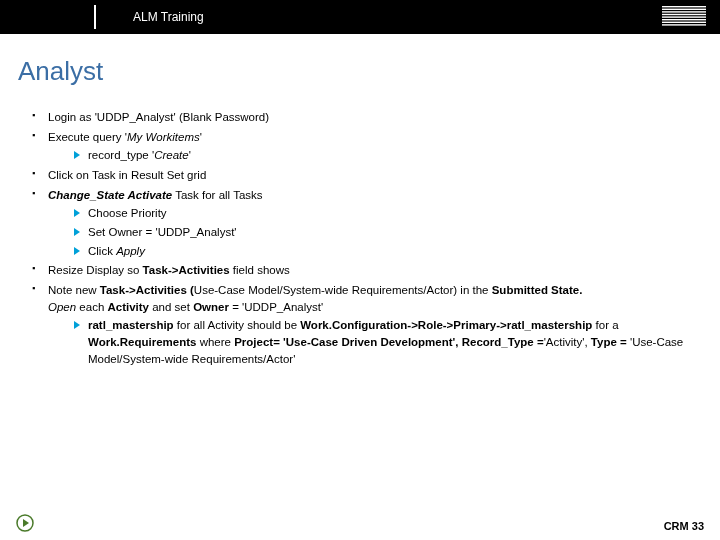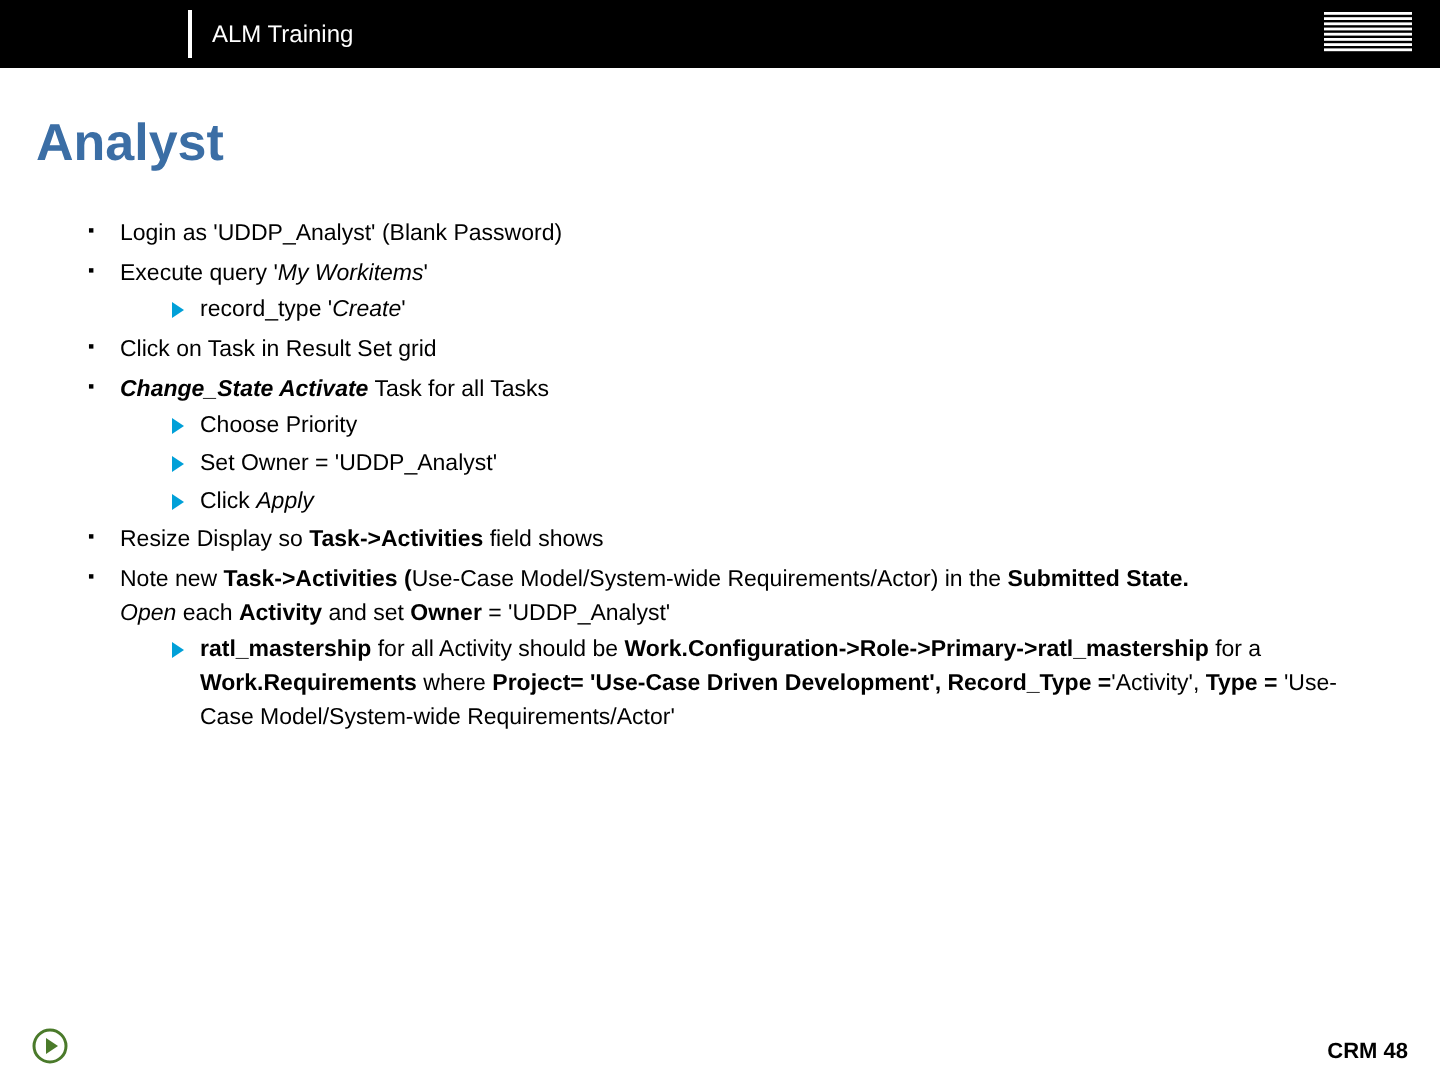--- a/index.html
+++ b/index.html
@@ -10,53 +10,54 @@
     font-family: Arial, Helvetica, sans-serif;
     background: #ffffff;
     overflow: hidden;
   }
   .header {
     background: #000000;
     height: 34px;
     display: flex;
     align-items: center;
     position: relative;
+    gap: 27px;
   }
   .header-rule {
     width: 2px;
     height: 24px;
     background: #ffffff;
     margin-left: 94px;
   }
   .header-title {
     color: #ffffff;
     font-size: 12px;
     margin-left: 10px;
   }
   .ibm-logo {
     position: absolute;
     right: 14px;
     top: 6px;
   }
   .slide-title {
     color: #3b6ea5;
     font-size: 26px;
-    font-weight: bold;
+    font-weight: normal;
     margin: 22px 0 22px 18px;
   }
   .content {
     margin: 0 18px 0 30px;
     font-size: 11.5px;
     line-height: 1.45;
     color: #000000;
   }
   ul.lvl1 {
     list-style: none;
     padding: 0;
-    margin: 14px;
+    margin: 2px;
   }
   ul.lvl1 > li {
     position: relative;
     padding-left: 16px;
     margin-bottom: 3px;
   }
   ul.lvl1 > li::before {
     content: "▪";
     position: absolute;
     left: 0;
@@ -168,13 +169,13 @@
   </ul>
 </div>
 
 <div class="nav-btn">
   <svg width="18" height="18" viewBox="0 0 18 18">
     <circle cx="9" cy="9" r="8" fill="none" stroke="#4a7a2a" stroke-width="1.5"></circle>
     <polygon points="7,5 13,9 7,13" fill="#4a7a2a"></polygon>
   </svg>
 </div>
 
-<div class="footer">CRM 48</div>
+<div class="footer">CRM 33</div>
 
 </body></html>

